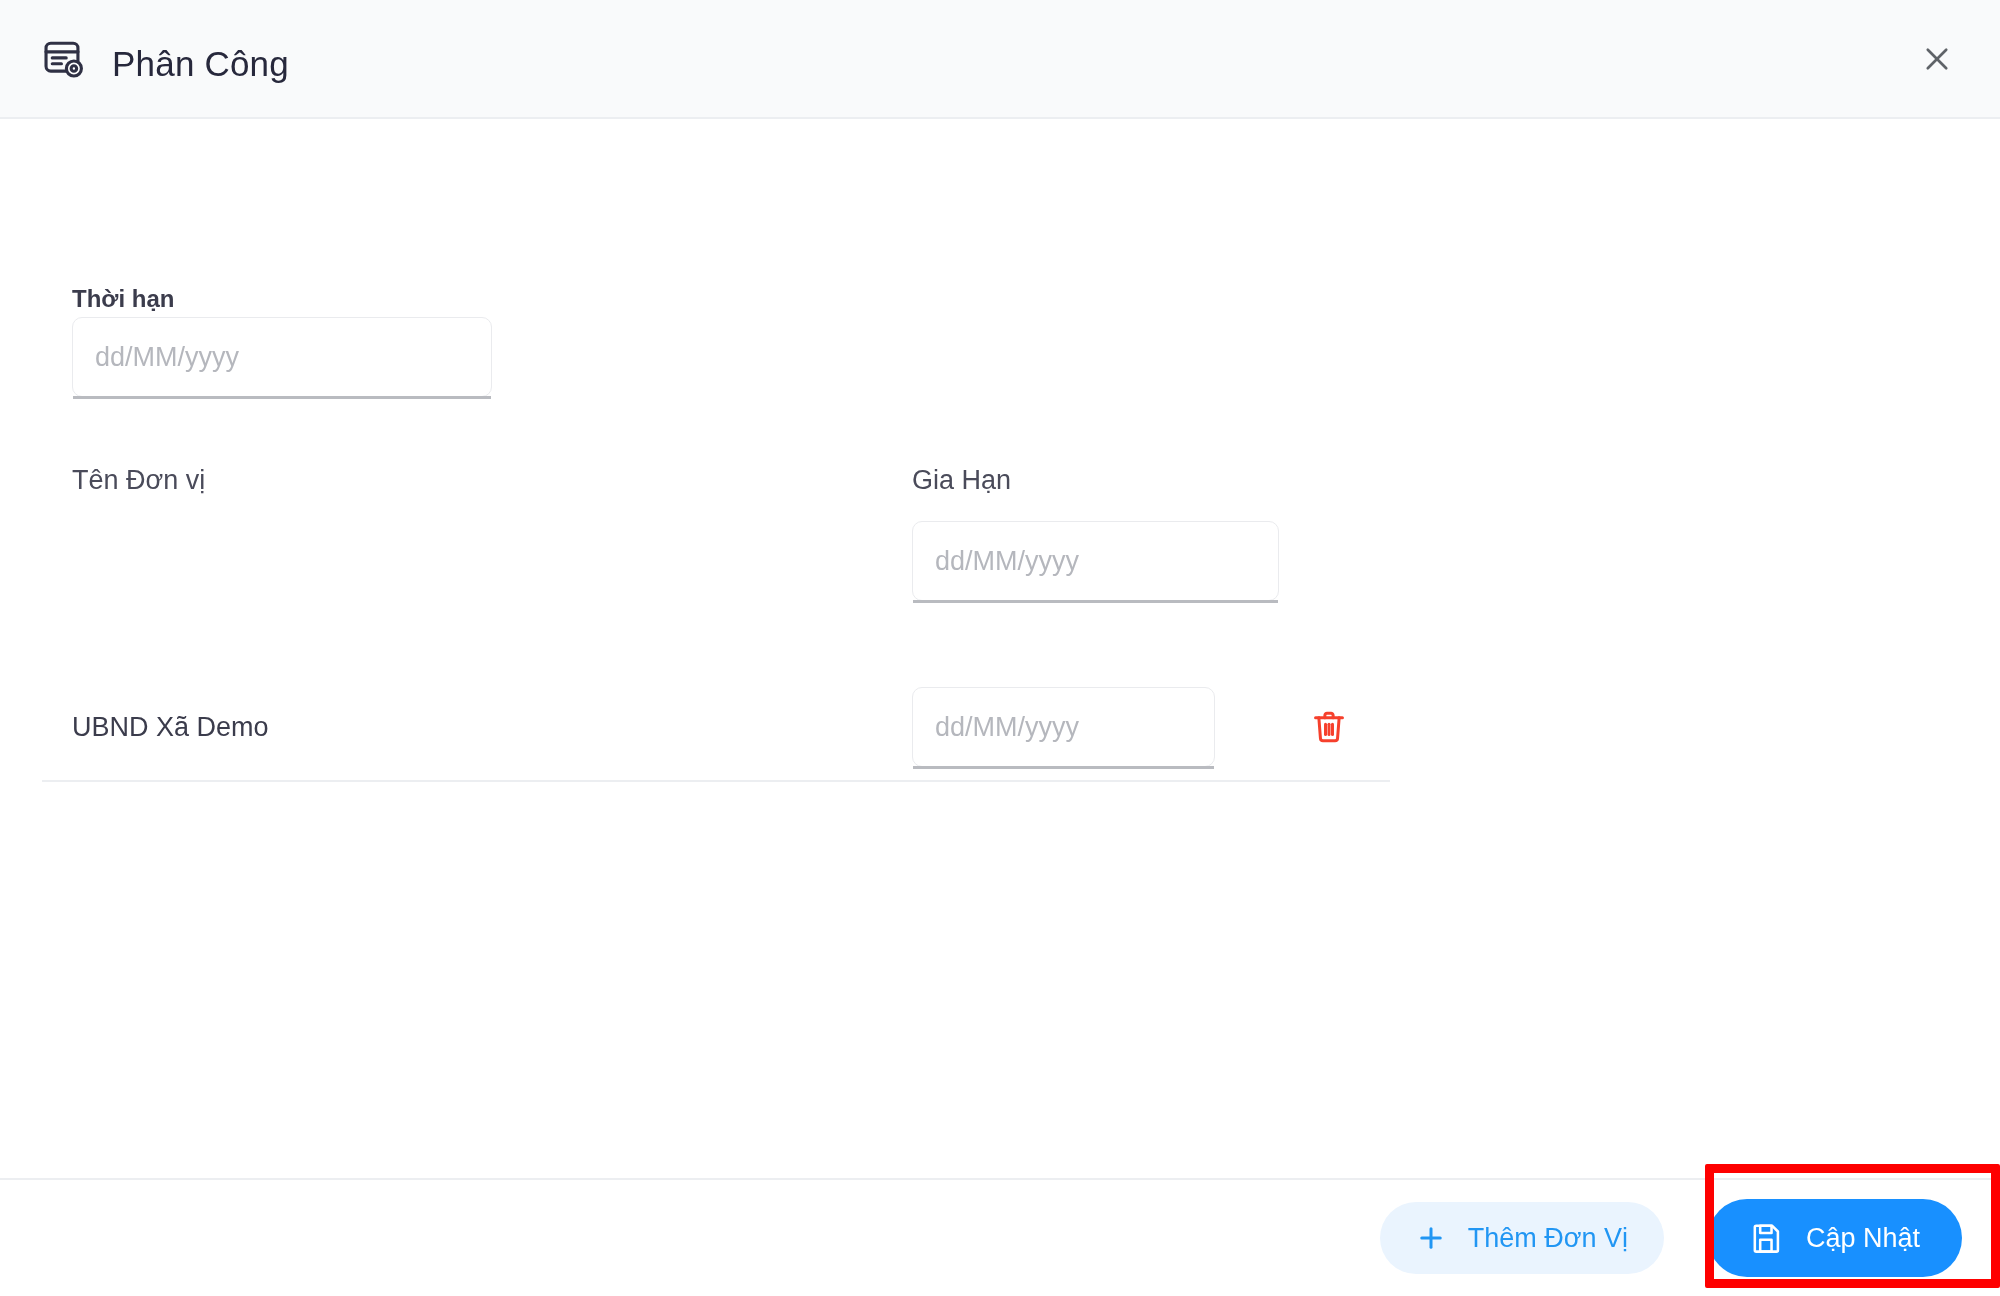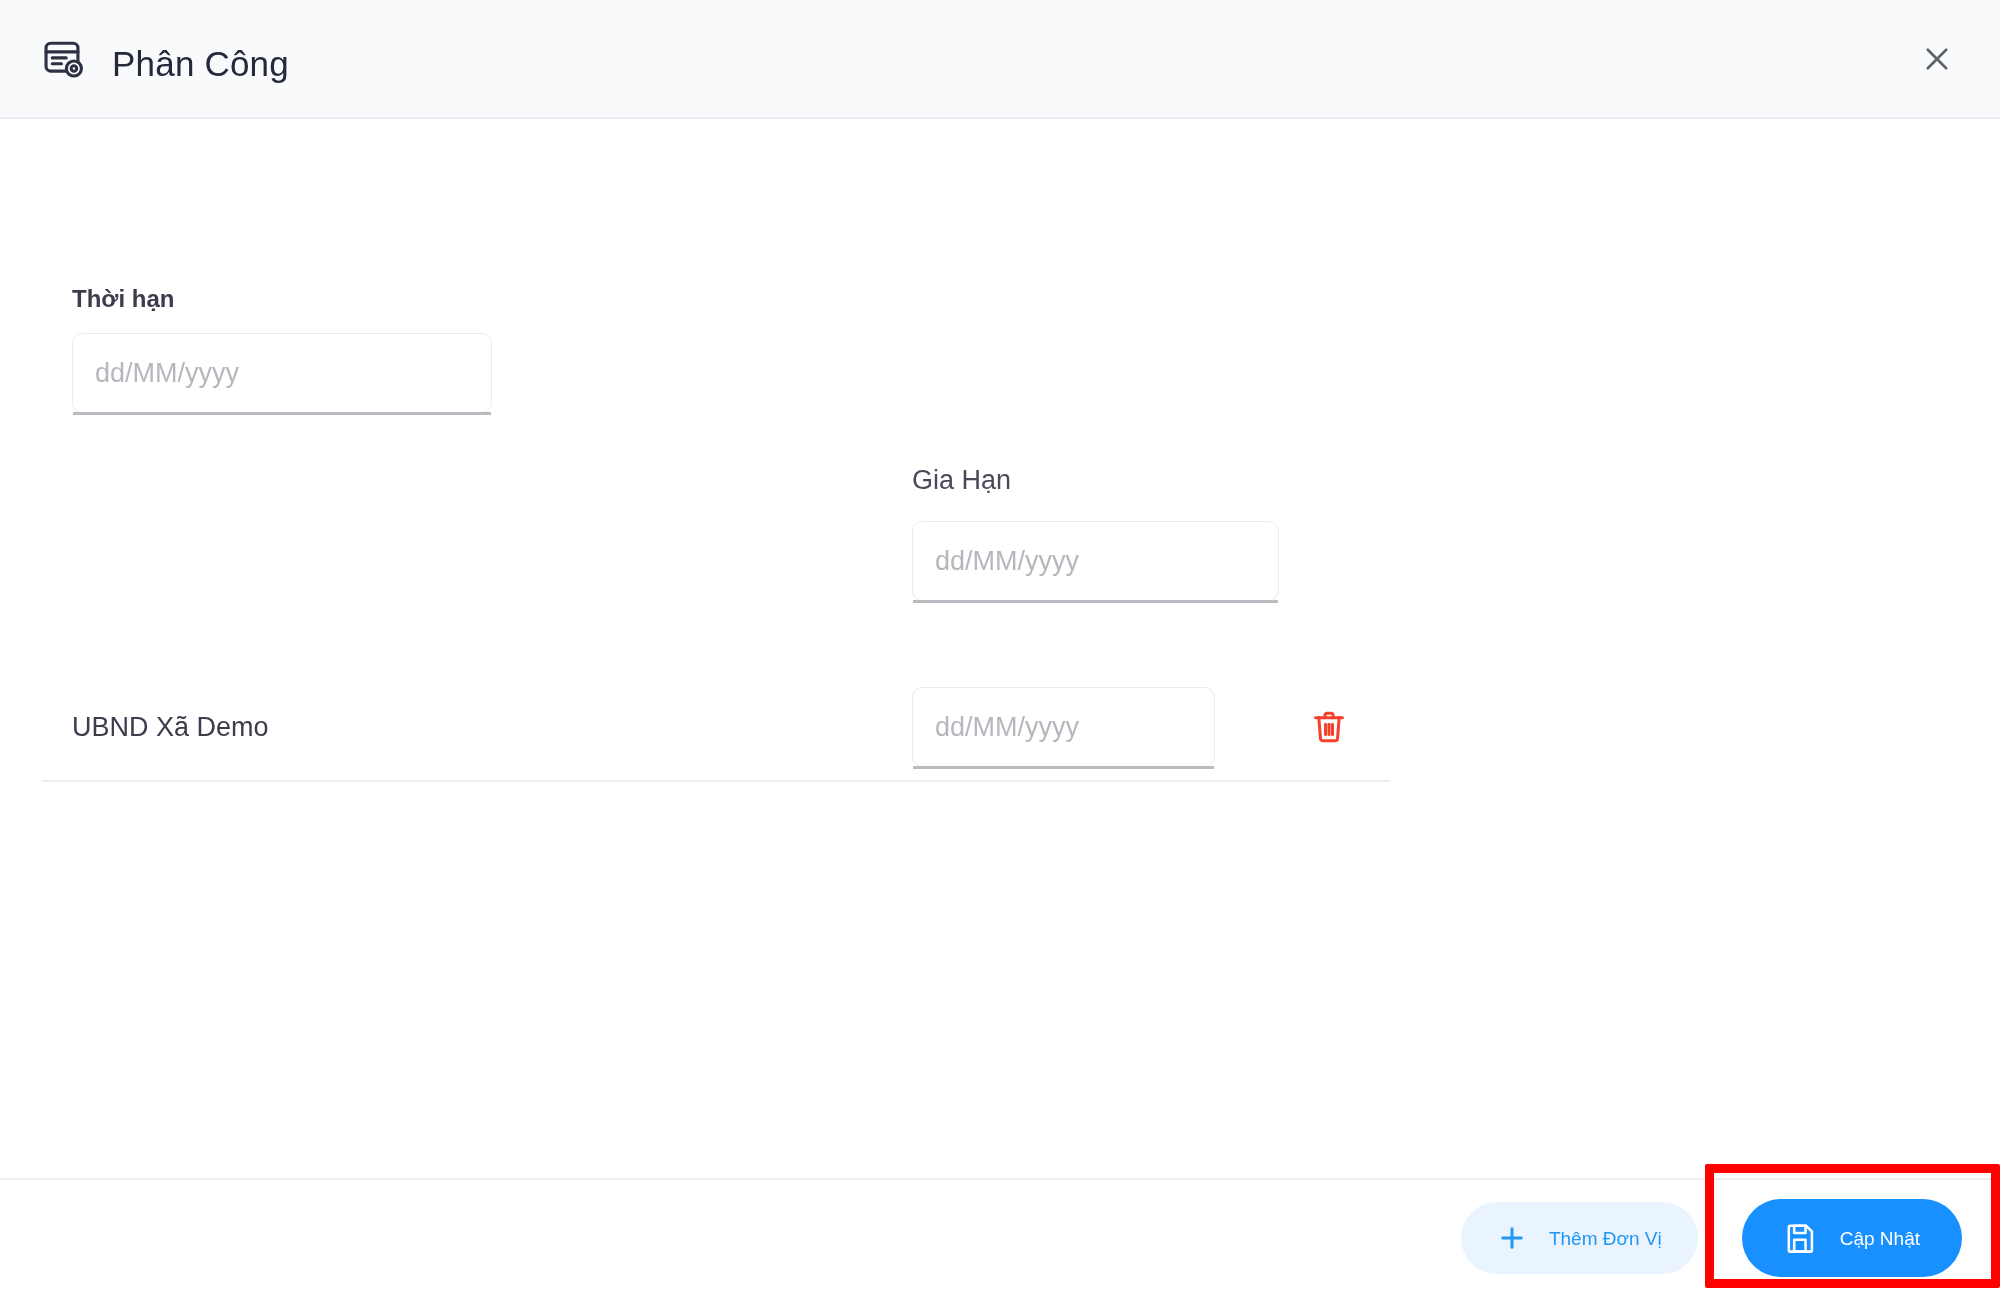--- a/index.html
+++ b/index.html
@@ -114,21 +114,21 @@
   }
   .input-shell input::placeholder { color: #b5b7bd; }
 
   
   .row-deadline {
     position: absolute;
     left: 72px;
     top: 168px;
     width: 420px;
   }
-  .row-deadline .field-label { margin-bottom: 22px; }
+  .row-deadline .field-label { margin-bottom: 6px; }
   .row-deadline .input-shell { width: 420px; }
 
   
   .row-head {
     position: absolute;
     left: 72px;
     top: 348px;
     width: 1250px;
     display: flex;
   }
@@ -183,21 +183,21 @@
     position: relative;
   }
   .btn {
     display: inline-flex;
     align-items: center;
     gap: 22px;
     border: none;
     border-radius: 999px;
     cursor: pointer;
     font-family: "Liberation Sans", sans-serif;
-    font-size: 19px;
+    font-size: 27px;
     line-height: 1;
     padding: 0 36px;
     height: 72px;
     white-space: nowrap;
   }
   .btn-secondary {
     background: #eaf4fe;
     color: #2196f3;
   }
   .btn-secondary svg { width: 30px; height: 30px; display: block; }
@@ -261,20 +261,21 @@
 
     <div class="row-deadline">
       <div class="field-label">Thời hạn</div>
       <div class="input-shell">
         <input type="text" placeholder="dd/MM/yyyy" style="">
       </div>
     </div>
 
     <div class="row-head">
       <div class="col-name">
+        <div class="field-label light">Tên Đơn vị</div>
       </div>
       <div class="col-ext">
         <div class="field-label light">Gia Hạn</div>
         <div class="input-shell">
           <input type="text" placeholder="dd/MM/yyyy" style="">
         </div>
       </div>
     </div>
 
     <div class="row-unit">

